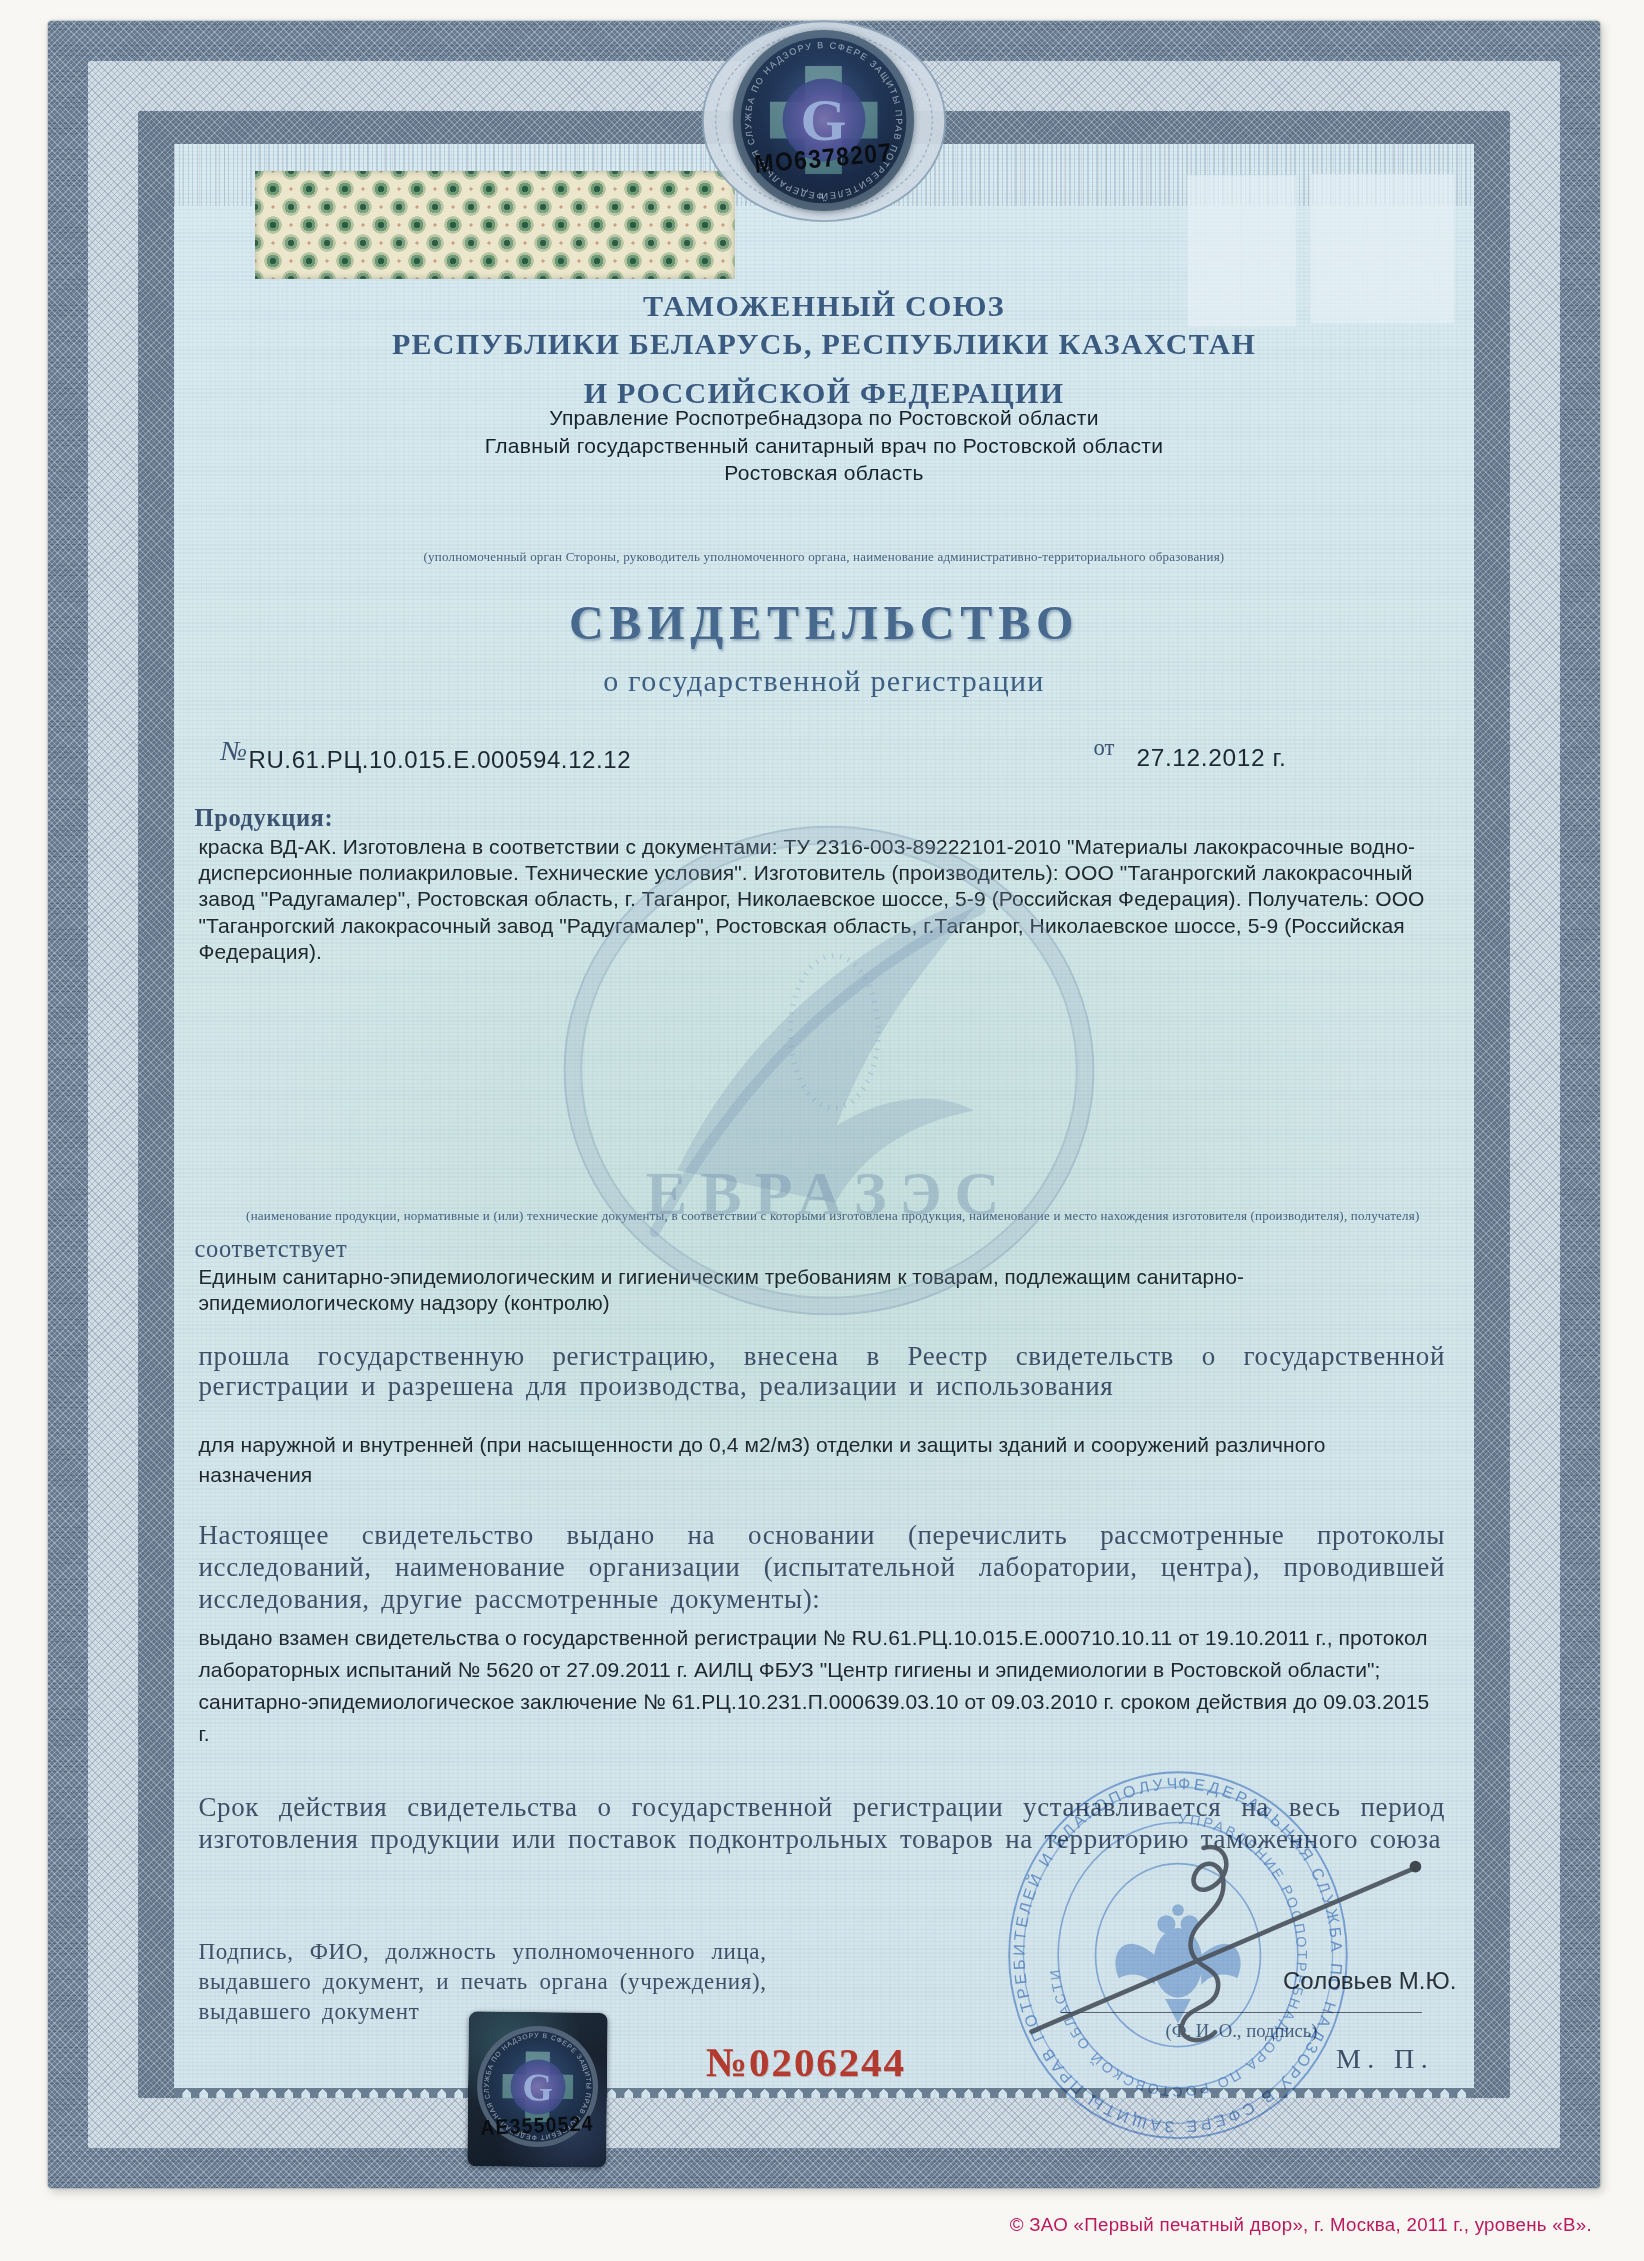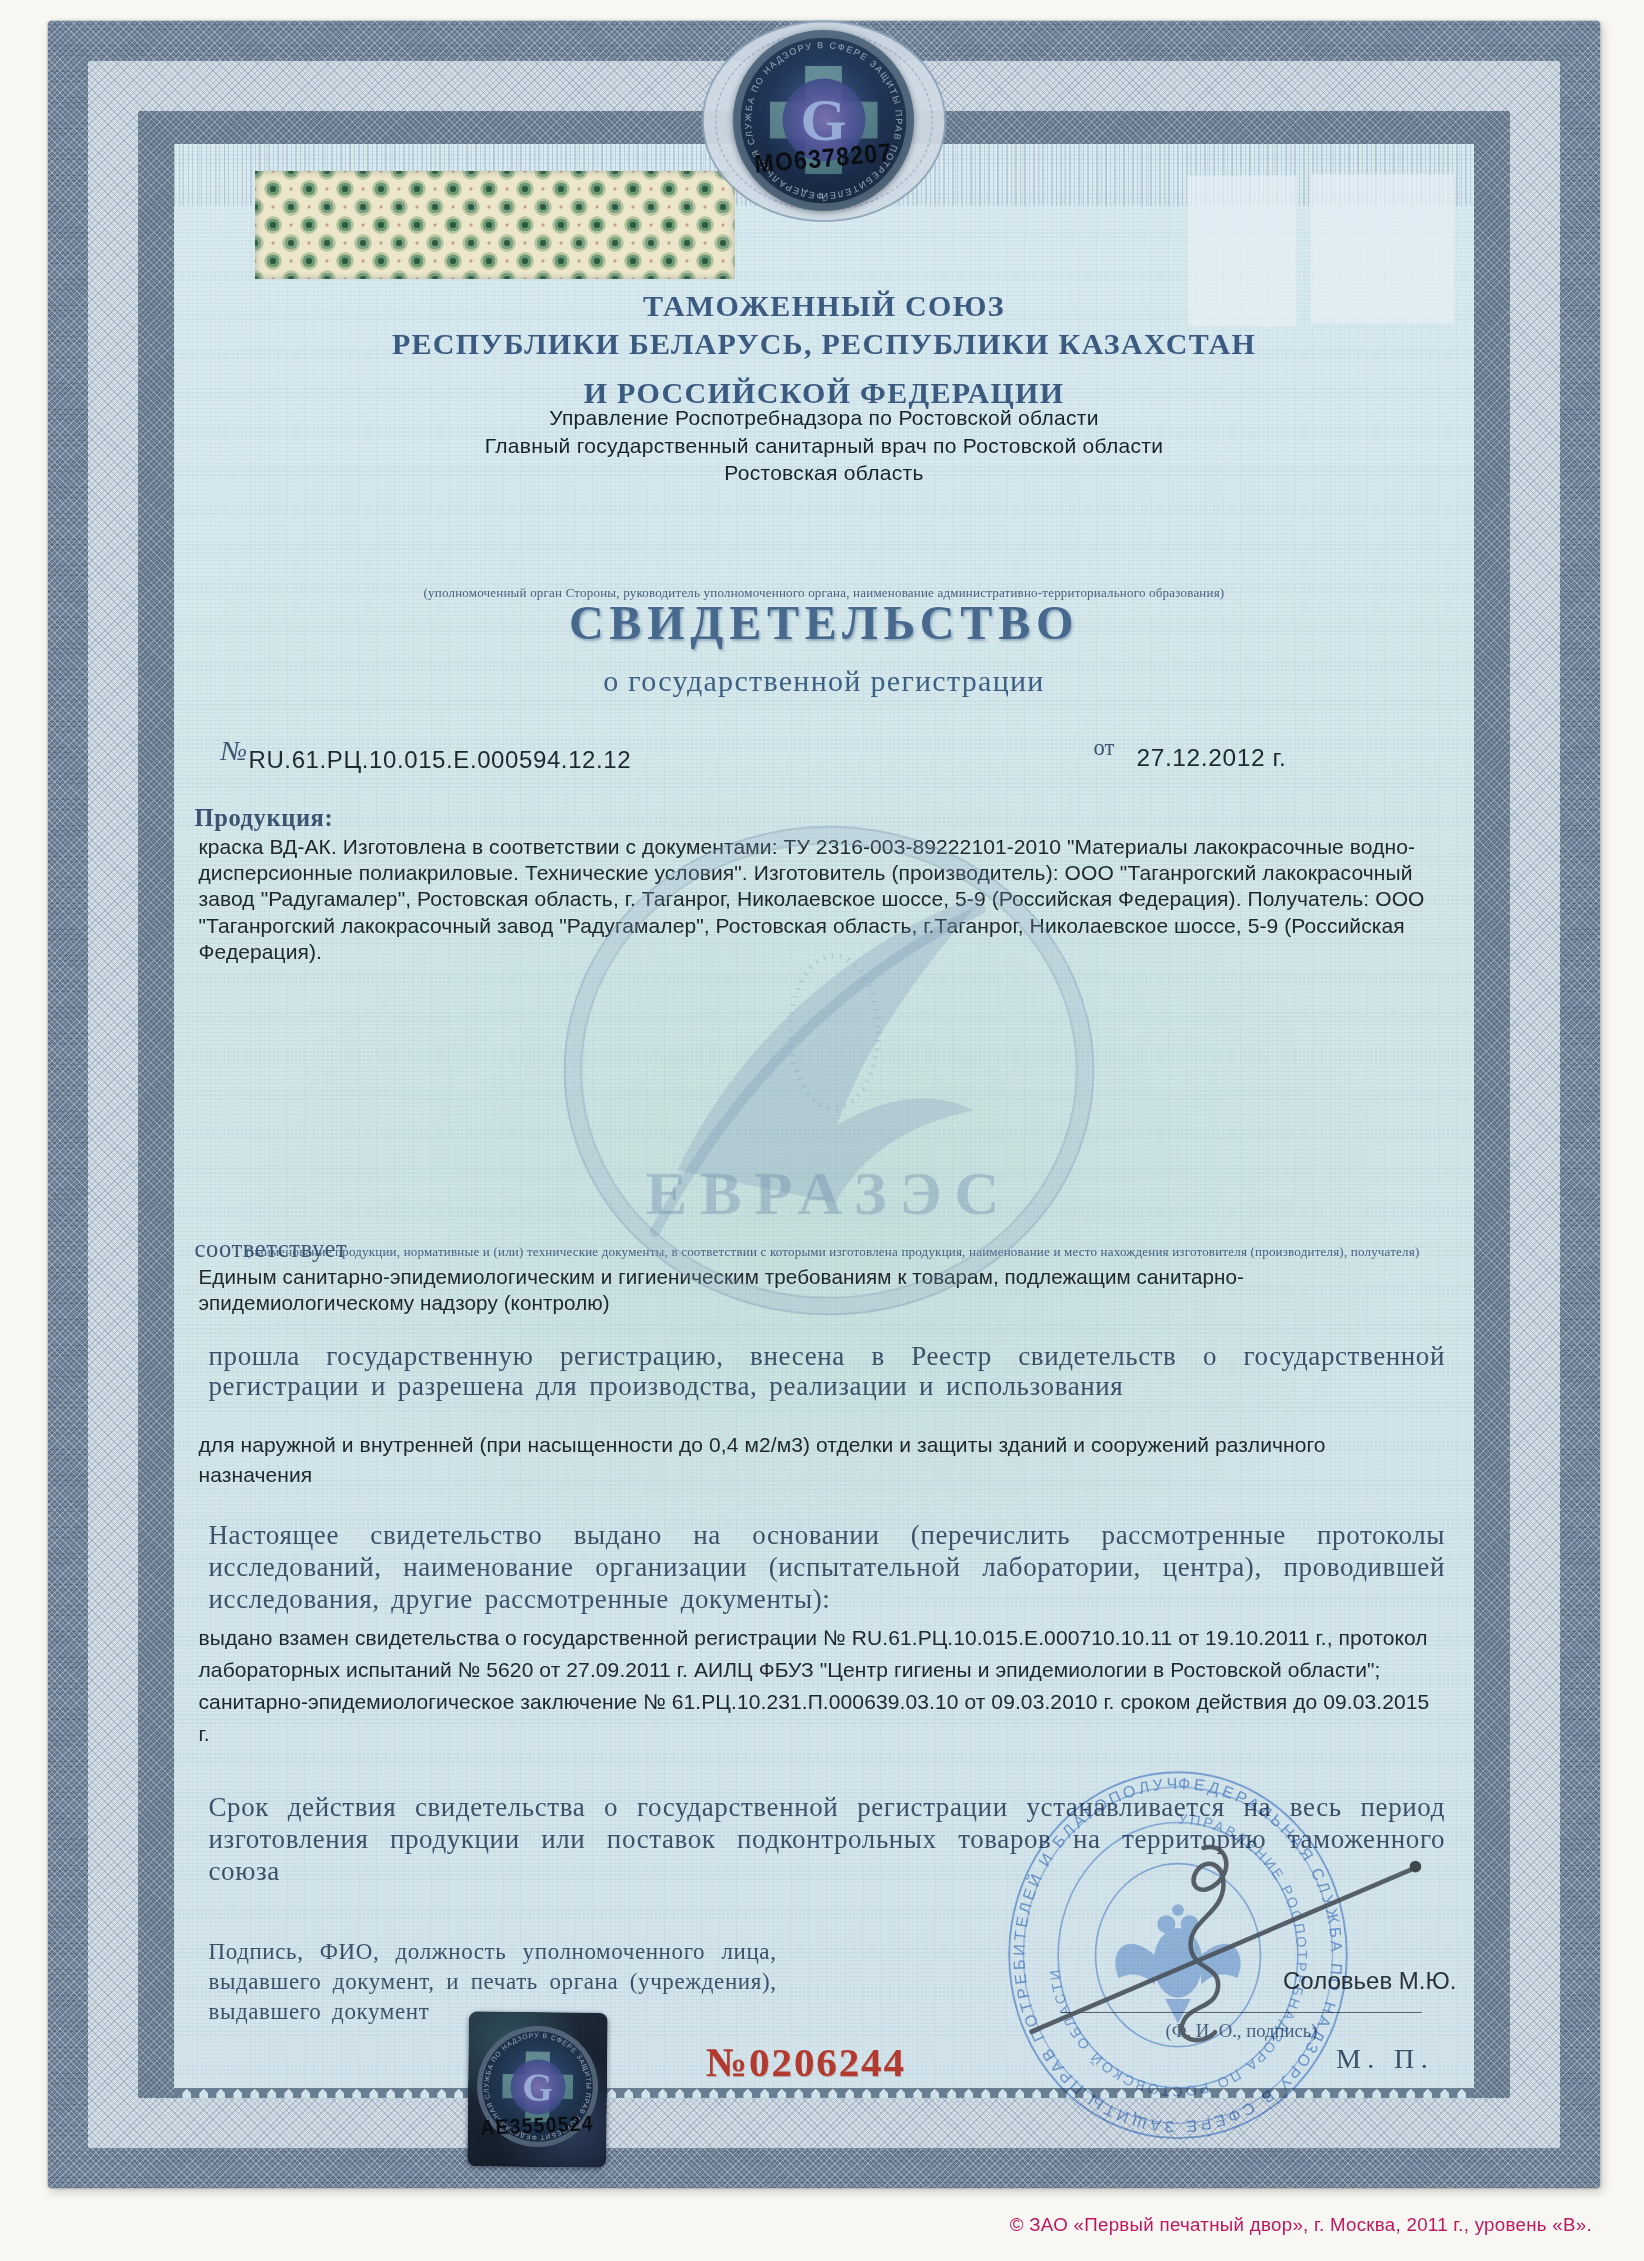--- a/index.html
+++ b/index.html
@@ -79,21 +79,21 @@
   .rect-b{left:1136px;top:30px;width:145px;height:150px;}
   .sans{font-family:"Liberation Sans",sans-serif;}
   .t{position:absolute;}
   .center{left:0;right:0;text-align:center;}
   .hdr{font-family:"Liberation Serif",serif;font-weight:bold;color:#3a5a80;letter-spacing:1.3px;}
   .h1{top:145px;font-size:30px;}
   .h2{top:183px;font-size:30px;}
   .h3{top:232px;font-size:30px;}
   .org{font-family:"Liberation Sans",sans-serif;color:#17222d;font-size:21px;letter-spacing:0.3px;}
   .org1{top:262px;}.org2{top:290px;}.org3{top:317px;}
-  .note-small{font-family:"Liberation Serif",serif;color:#46617f;font-size:13px;letter-spacing:0.2px;margin-top:36px;}
+  .note-small{font-family:"Liberation Serif",serif;color:#46617f;font-size:13px;letter-spacing:0.2px;}
   .note1{top:405px;}
   .title-main{
     top:451px;font-family:"Liberation Serif",serif;font-weight:bold;
     font-size:48px;color:#47698e;letter-spacing:5.8px;
     text-shadow:1.3px 1.9px 2.6px rgba(86,114,146,.55),-0.6px -0.6px 0 rgba(255,255,255,.35);
   }
   .title-sub{top:520px;font-family:"Liberation Serif",serif;font-size:30px;color:#3e5f84;letter-spacing:1.3px;}
   .numrow{top:595px;left:24.5px;right:29px;height:45px;}
   .num-sign{position:absolute;left:22px;top:-3.9px;font-family:"Liberation Serif",serif;font-size:28px;color:#3c5372;font-style:italic;}
   .num-value{position:absolute;left:50px;top:7.7px;font-size:24px;color:#1e2832;letter-spacing:0.6px;}
@@ -101,21 +101,21 @@
   .from-date{position:absolute;left:938px;top:5.2px;font-size:24.5px;color:#1e2832;letter-spacing:0.6px;}
   .lead-serif{font-family:"Liberation Serif",serif;color:#3c5372;font-size:24.5px;letter-spacing:0.6px;}
   .prod-label{top:660px;left:20.6px;font-weight:bold;}
   .body-sans{color:#20282f;font-size:21px;line-height:26.4px;letter-spacing:0.1px;}
   .prod-text{top:690px;left:24.5px;right:27px;}
   .note2{top:1064px;left:24px;right:6.4px;}
   .sootv{top:1091px;left:20.6px;}
   .compliance{top:1120px;left:24.5px;right:39px;font-size:20.6px;line-height:26px;}
   .big-serif{
     font-family:"Liberation Serif",serif;color:#3d5068;font-size:27px;
-    letter-spacing:0.6px;word-spacing:4.5px;text-align:justify;margin-left:10px;
+    letter-spacing:0.6px;word-spacing:4.5px;text-align:justify;
   }
   .proshla{top:1197px;left:24.5px;right:29px;line-height:30px;}
   .usage{top:1286px;left:24.5px;right:29px;font-size:21px;line-height:30px;}
   .nastoyashee{top:1375px;left:24.5px;right:29px;line-height:32px;}
   .vydano{top:1478px;left:24.5px;right:34px;font-size:21px;line-height:32px;}
   .srok{top:1647px;left:24.5px;right:29px;line-height:32px;}
   .podpis{top:1793px;left:24.5px;width:568px;font-size:23px;line-height:30px;text-align:justify;}
   .solovev{top:1823px;left:1109px;font-size:24px;color:#29313a;}
   .fio-line{top:1868px;left:887px;width:361px;border-top:1.9px solid #5c6670;}
   .fio-note{top:1876px;left:916px;width:303px;text-align:center;font-family:"Liberation Serif",serif;font-size:18.7px;color:#46617f;}

